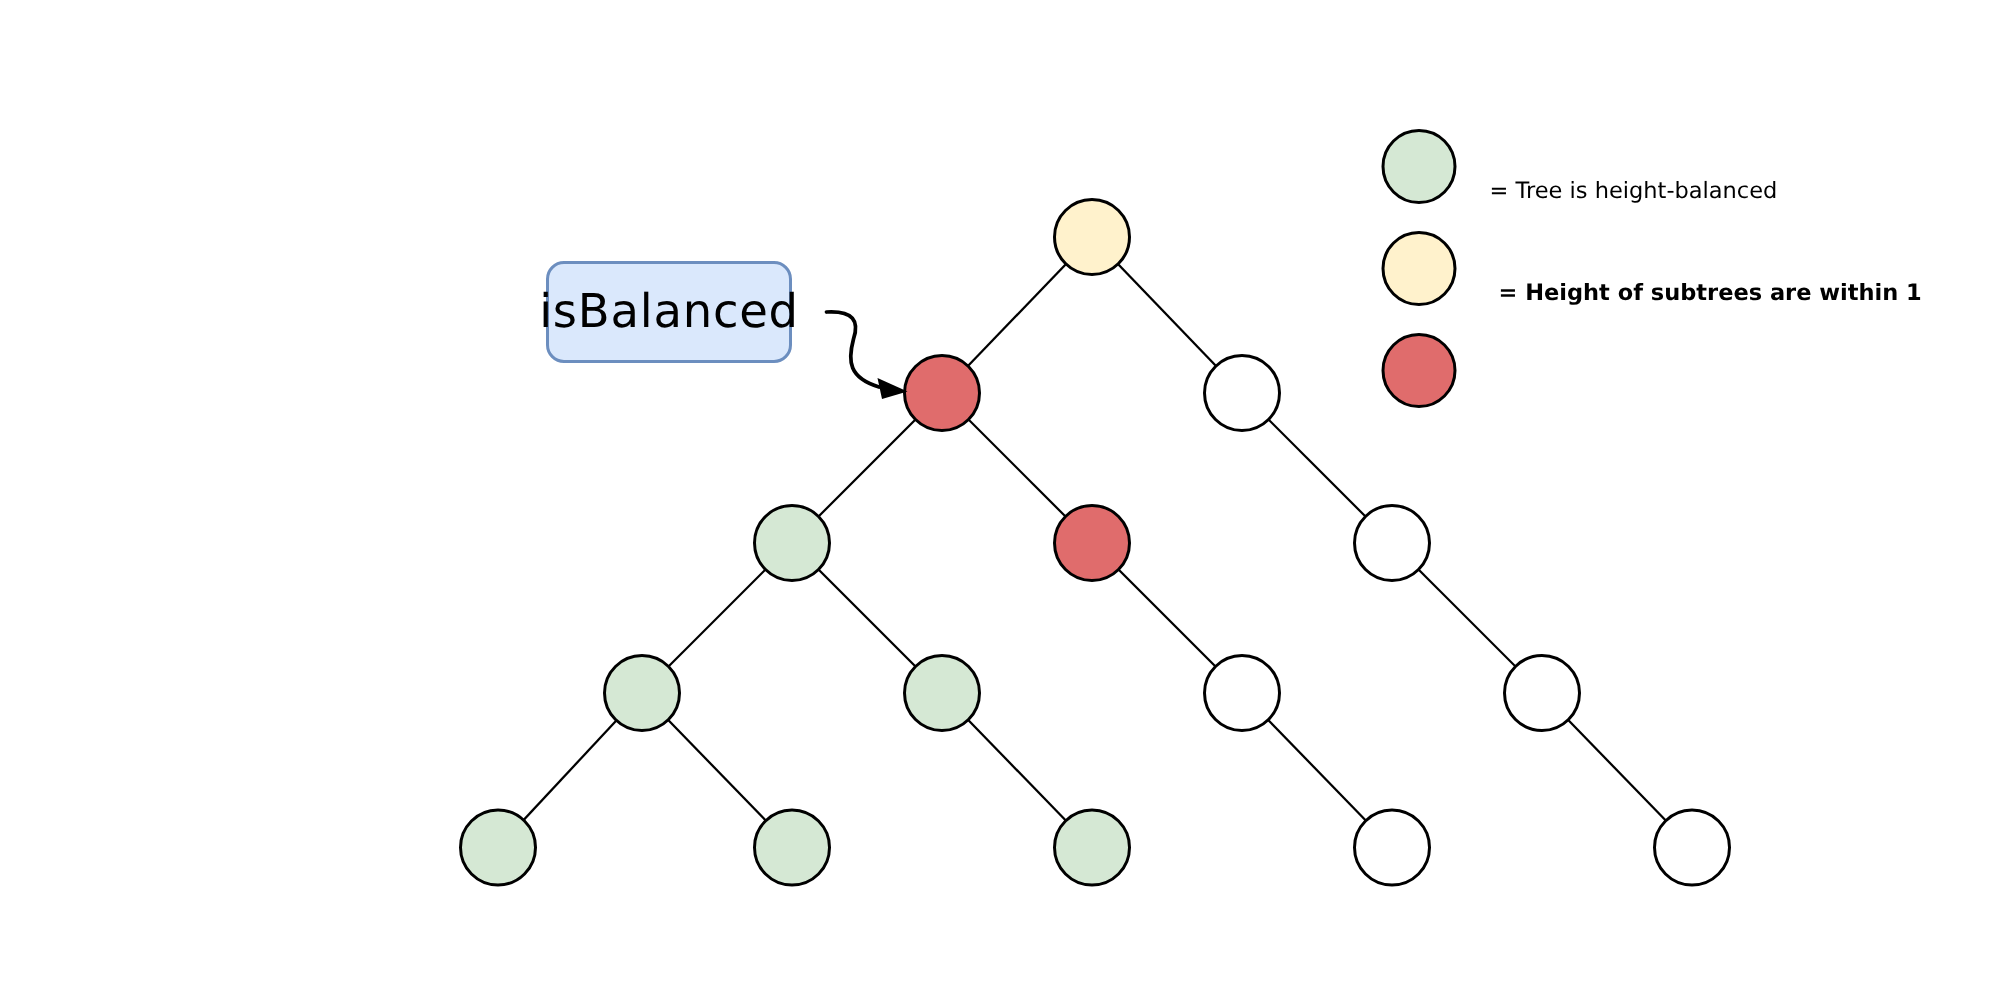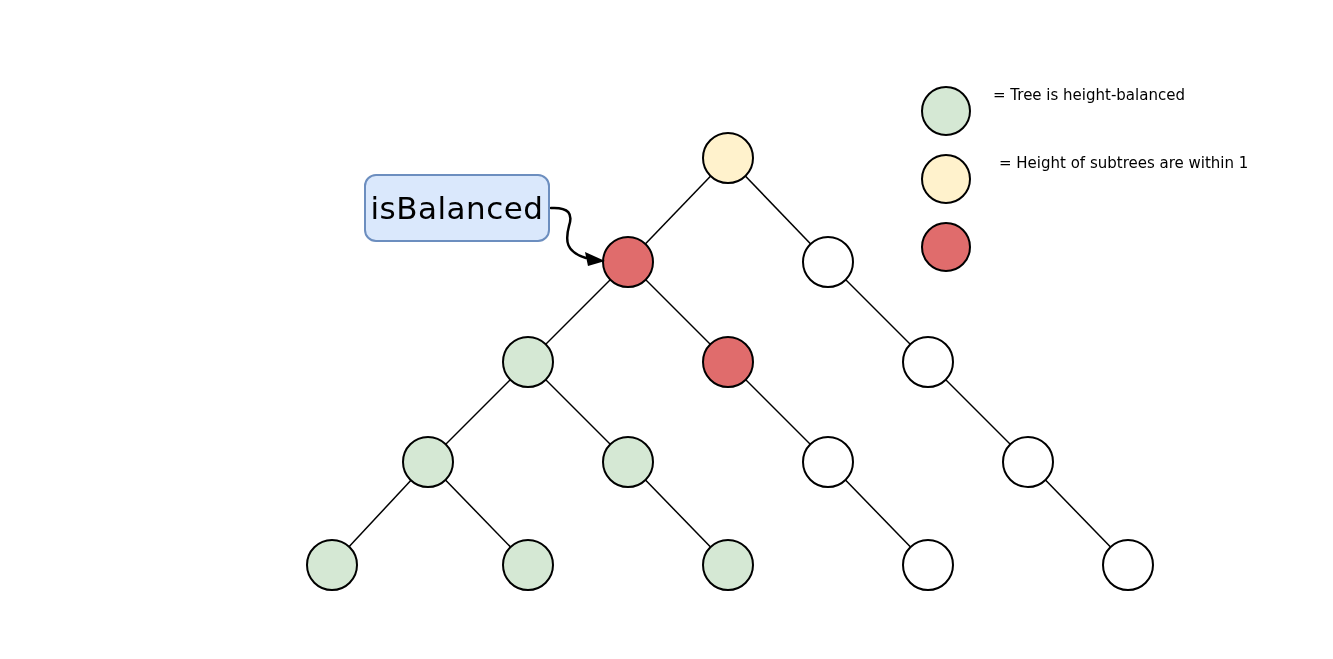--- a/index.html
+++ b/index.html
@@ -18,21 +18,21 @@
   .canvas svg {
     position: absolute;
     left: 0;
     top: 0;
   }
   
   .callout {
     position: absolute;
     left: 364px;
     top: 174px;
-    width: 186px;
+    width: 164px;
     height: 68px;
     box-sizing: border-box;
     border: 2px solid #6c8ebf;
     border-radius: 12px;
     background: #dae8fc;
     display: flex;
     align-items: center;
     justify-content: center;
   }
   .callout-text {
@@ -45,40 +45,40 @@
     position: absolute;
     left: 921px;
     top: 86px;
     width: 400px;
   }
   .legend-row {
     position: absolute;
     left: 0;
     height: 50px;
     display: flex;
-    align-items: flex-start;
+    align-items: flex-end;
   }
   .legend-row:nth-child(1) { top: 0px; }
   .legend-row:nth-child(2) { top: 68px; }
   .legend-row:nth-child(3) { top: 136px; }
   .legend-swatch {
     width: 50px;
     height: 50px;
     border-radius: 50%;
     border: 2px solid #000000;
     box-sizing: border-box;
     flex: 0 0 auto;
   }
   .legend-label {
     margin-left: 22px;
     font-size: 15px;
     color: #000000;
     white-space: nowrap;
   }
-  .legend-row:nth-child(2) .legend-label { margin-left: 28px; }
+  .legend-row:nth-child(2) .legend-label { margin-left: 28px; font-weight: bold; }
   .legend-label b { font-weight: bold; }
 </style>
 </head>
 <body>
 
 <div class="canvas">
 
   <svg id="tree-svg" width="1333" height="659" viewBox="0 0 1333 659">
     <g id="edges-layer">
         <line x1="728" y1="158" x2="628" y2="262" stroke="#000000" stroke-width="1.5"></line>

